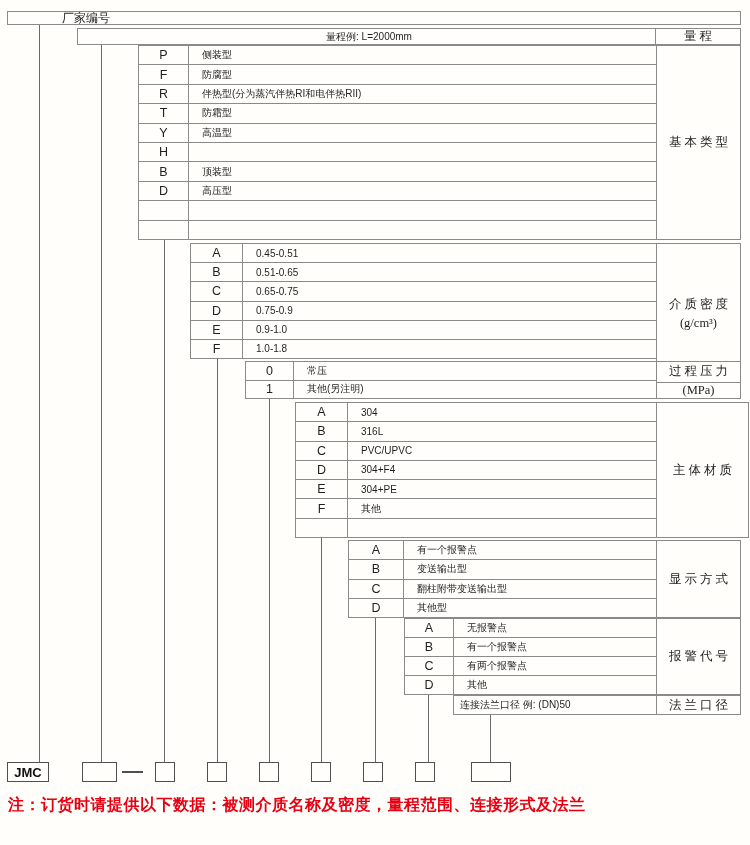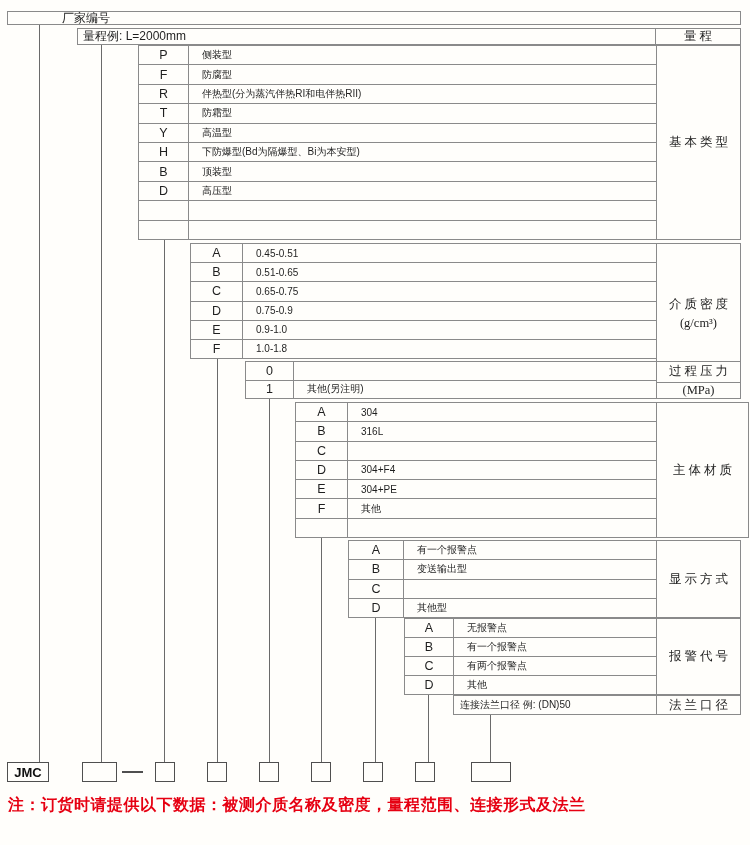--- a/index.html
+++ b/index.html
@@ -9,21 +9,21 @@
     position:relative; width:750px; height:845px; background:#fffefb;
     overflow:hidden;
     --line:#8a8a8a; --line-dark:#6a6a6a; --box-border:#4f4f4f;
   }
   .abs { position:absolute; }
   .tbox { border:1px solid var(--line); background:transparent; }
   
   .row1 { left:7px; top:11px; width:734px; height:14px; display:flex; align-items:center; }
   .row1 span { padding-left:54px; font-size:12px; white-space:nowrap; }
   .row2 { left:77px; top:28px; width:664px; height:17px; display:flex; align-items:center; }
-  .row2-text { padding-left:5px; font-size:12px; white-space:nowrap; flex:1; }
+  .row2-text { padding-left:5px; font-size:10px; white-space:nowrap; flex:1;text-align:center; }
   .row2-label { width:85px; height:100%; border-left:1px solid var(--line);
     display:flex; align-items:center; justify-content:center;
     font-family:"Liberation Serif", serif; font-size:12.5px; letter-spacing:3px; text-indent:3px; }
   
   .sec { position:absolute; border:1px solid var(--line); display:flex; flex-direction:column; }
   .sec-row { flex:1; display:flex; min-height:0; }
   .sec-row:not(:last-child) { border-bottom:1px solid var(--line); }
   .code-cell { border-right:1px solid var(--line); display:flex; align-items:center; justify-content:center;
     font-size:12.5px; }
   .desc-cell { flex:1; display:flex; align-items:center; padding-left:13px; font-size:10px; white-space:nowrap; }
@@ -75,21 +75,20 @@
         <div class="sec-row">
           <div class="code-cell" style="width: 50px;">T</div>
           <div class="desc-cell">防霜型</div>
         </div>
         <div class="sec-row">
           <div class="code-cell" style="width: 50px;">Y</div>
           <div class="desc-cell">高温型</div>
         </div>
         <div class="sec-row">
           <div class="code-cell" style="width: 50px;">H</div>
-          <div class="desc-cell">下防爆型(Bd为隔爆型、Bi为本安型)</div>
         </div>
         <div class="sec-row">
           <div class="code-cell" style="width: 50px;">B</div>
           <div class="desc-cell">顶装型</div>
         </div>
         <div class="sec-row">
           <div class="code-cell" style="width: 50px;">D</div>
           <div class="desc-cell">高压型</div>
         </div>
         <div class="sec-row">
@@ -130,20 +129,21 @@
           <div class="desc-cell">1.0-1.8</div>
         </div>
       </div>
       <div class="label-cell" style="left: 656px; top: 243px; width: 85px; height: 140px;">
         <div class="label-line">介质密度</div>
         <div class="label-line units">(g/cm³)</div>
       </div>
       <div class="sec" style="left: 245px; top: 361px; width: 412px; height: 38px;">
         <div class="sec-row">
           <div class="code-cell" style="width: 48px;">0</div>
+          <div class="desc-cell">常压</div>
         </div>
         <div class="sec-row">
           <div class="code-cell" style="width: 48px;">1</div>
           <div class="desc-cell">其他(另注明)</div>
         </div>
       </div>
       <div class="label-cell" style="left: 656px; top: 361px; width: 85px; height: 38px;">
         <div class="label-line">过程压力</div>
         <div class="label-line units">(MPa)</div>
       </div>
@@ -151,20 +151,21 @@
         <div class="sec-row">
           <div class="code-cell" style="width: 52px;">A</div>
           <div class="desc-cell">304</div>
         </div>
         <div class="sec-row">
           <div class="code-cell" style="width: 52px;">B</div>
           <div class="desc-cell">316L</div>
         </div>
         <div class="sec-row">
           <div class="code-cell" style="width: 52px;">C</div>
+          <div class="desc-cell">PVC/UPVC</div>
         </div>
         <div class="sec-row">
           <div class="code-cell" style="width: 52px;">D</div>
           <div class="desc-cell">304+F4</div>
         </div>
         <div class="sec-row">
           <div class="code-cell" style="width: 52px;">E</div>
           <div class="desc-cell">304+PE</div>
         </div>
         <div class="sec-row">
@@ -183,20 +184,21 @@
         <div class="sec-row">
           <div class="code-cell" style="width: 55px;">A</div>
           <div class="desc-cell">有一个报警点</div>
         </div>
         <div class="sec-row">
           <div class="code-cell" style="width: 55px;">B</div>
           <div class="desc-cell">变送输出型</div>
         </div>
         <div class="sec-row">
           <div class="code-cell" style="width: 55px;">C</div>
+          <div class="desc-cell">翻柱附带变送输出型</div>
         </div>
         <div class="sec-row">
           <div class="code-cell" style="width: 55px;">D</div>
           <div class="desc-cell">其他型</div>
         </div>
       </div>
       <div class="label-cell" style="left: 656px; top: 540px; width: 85px; height: 78px;">
         <div class="label-line">显示方式</div>
       </div>
       <div class="sec" style="left: 404px; top: 618px; width: 253px; height: 77px;">

